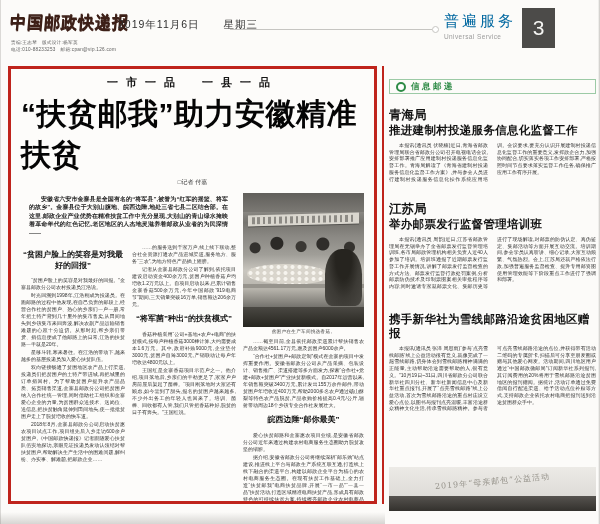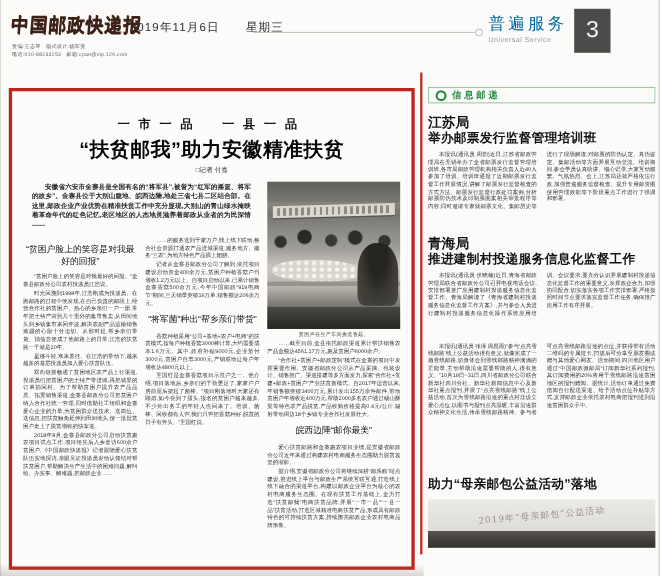--- a/index.html
+++ b/index.html
@@ -15,32 +15,32 @@
   .ct-line{position:absolute;left:11px;top:47px;font-size:4.6px;color:#5a5a5a;letter-spacing:.3px;}
   .hrule{position:absolute;left:230px;top:29px;width:202px;height:1px;background:#c6c5c2;}
   .hrule-dot{position:absolute;left:432px;top:26px;width:5px;height:5px;border:1px solid #c6c5c2;
              border-radius:50%;background:#fff;}
   .sec-name{position:absolute;left:444px;top:12px;text-align:left;}
   .sec-name .cn{font-size:15px;color:#0369a1;letter-spacing:3px;}
   .sec-name .en{font-size:6.5px;color:#9b9b9b;margin-top:2px;letter-spacing:.4px;}
   .pagenum{position:absolute;left:522px;top:8px;width:33px;height:40px;background:#4c4b49;
            color:#f4f4f2;font-size:21px;display:flex;align-items:center;justify-content:center;}
   
-  .article{position:absolute;left:8px;top:80px;width:369px;height:438px;border:3px solid #bf241c;
-           background:#fdfcfa;box-sizing:border-box;padding:16px 10px;overflow:hidden;}
+  .article{position:absolute;left:8px;top:66px;width:369px;height:438px;border:3px solid #bf241c;
+           background:#fdfcfa;box-sizing:border-box;padding:0 10px;overflow:hidden;}
   .kicker{margin-top:6px;text-align:center;font-size:11px;font-weight:bold;letter-spacing:8px;color:#141414;}
-  .headline{margin:4px 0 2px;text-align:center;font-size:18px;font-weight:900;letter-spacing:.5px;color:#050505;}
+  .headline{margin:4px 0 2px;font-size:30px;font-weight:900;letter-spacing:.5px;color:#050505;}
   .byline{text-align:center;font-size:6px;color:#3a3a3a;margin-bottom:6px;}
   .content{display:flex;gap:7px;height:352px;overflow:hidden;}
   .left-wrap{width:224px;}
   .lead{font-weight:bold;font-size:6px;line-height:8.4px;text-align:justify;text-indent:2em;
         color:#1f1f1f;margin:2px 8px 7px;}
   .cols2{display:flex;gap:7px;}
   .cols2 .col{flex:1;min-width:0;}
-  .subhead{font-size:8px;font-weight:normal;text-align:center;line-height:10.5px;color:#101010;margin:6px 2px;}
+  .subhead{font-size:8px;font-weight:bold;text-align:center;line-height:10.5px;color:#101010;margin:6px 2px;}
   .bodyp{font-size:5px;line-height:7px;text-align:justify;text-indent:2em;color:#333;margin:0 0 1px;}
   .col3{width:121px;}
   .photo{position:relative;width:121px;height:134px;overflow:hidden;
          background:linear-gradient(180deg,#7d7b76 0%,#8f8d88 12%,#75736e 22%,#8a8883 32%,#a09e98 46%,#c9c6bf 58%,#b5b2aa 72%,#706e69 86%,#3f3d3a 100%);}
   .photo .roof{position:absolute;top:0;left:0;right:0;height:14%;background:linear-gradient(180deg,#615f5b,#7b7974);}
   .photo .banner{position:absolute;top:16%;left:4%;right:4%;height:8%;background:#dad7cf;
                  transform:skewY(-1.5deg);box-shadow:0 1px 0 rgba(0,0,0,.3);}
   .photo .banner::after{content:"";position:absolute;inset:2px 4px;
                  background:repeating-linear-gradient(90deg,#5a5854 0 2.5px,transparent 2.5px 5.5px);opacity:.6;}
   .photo .heads{position:absolute;top:26%;left:0;right:0;height:24%;
@@ -114,21 +114,21 @@
             <h3 class="subhead">“贫困户脸上的笑容是对我最好的回报”</h3>
             <p class="bodyp">“贫困户脸上的笑容是对我最好的回报。”金寨县邮政分公司农村投递员江浩说。</p>
             <p class="bodyp">时光回溯到1998年,江浩刚成为投递员。在跑邮路的过程中他发现,在自己负责的邮段上,经营合作社的贫困户、热心的乡亲们一户一册,常年把土特产背到几十里外的集市售卖,从田间地头到乡镇集市来回奔波,解决农副产品运输销售难题的心愿十分迫切。从那时起,帮乡亲们带货、捎信息便成了他邮路上的日常,江浩的扶贫路一干就是20年。</p>
             <p class="bodyp">星移斗转,寒来暑往。在江浩的带动下,越来越多的基层投递员加入爱心扶贫队伍。</p>
             <p class="bodyp">双向链接畅通了贫困地区农产品上行渠道,投递员们把贫困户的土特产带进城,再把城里的订单捎回村。为了帮助贫困户提升农产品品质、拓宽销售渠道,金寨县邮政分公司把贫困户纳入合作社统一管理,同时借助社工组织和金寨爱心企业的力量,为贫困群众送技术、送岗位、送信息,把扶贫触角延伸到田间地头,使一批批贫困户走上了脱贫增收的快车道。</p>
             <p class="bodyp">2018年8月,金寨县邮政分公司启动扶贫惠农项目试点工作,项目组先后入乡走访600余户贫困户,《中国邮政快递报》记者跟随爱心扶贫队伍实地探访,亲眼见证投递员发动认领结对帮扶贫困户,帮助解决生产生活中的困难问题,解纠纷、办实事、解难题,把邮政企业……</p>
           </div>
           <div class="col">
             <p class="bodyp">……的服务送到千家万户,线上线下联动,整合社会资源打通农产品进城渠道,服务地方、服务“三农”,为地方特色产品插上翅膀。</p>
             <p class="bodyp">记者从金寨县邮政分公司了解到,依托项目建设启动资金400余万元,贫困户种植香菇户均增收1.2万元以上。自项目启动以来,已累计销售金寨香菇500余万元,今年中国邮政“919电商节”期间,三天销量突破16万单,销售额达206余万元。</p>
-            <h3 class="subhead">“将军菌”种出“帮乡亲们带货”</h3>
+            <h3 class="subhead">“将军菌”种出“的扶贫模式”</h3>
             <p class="bodyp">香菇种植采用“公司+基地+农户+电商”的扶贫模式,按每户种植香菇3000棒计算,大约需要成本1.6万元。其中,政府补贴9000元,企业垫付3000元,贫困户自筹3000元,产销联动让每户年增收达4800元以上。</p>
             <p class="bodyp">王国红是金寨香菇项目示范户之一。他介绍,项目落地后,乡亲们的干劲更足了,家家户户房前屋后架起了菌棒。“项目刚落地时大家还有顾虑,如今尝到了甜头,报名的贫困户越来越多,不少外出务工的年轻人也回来了。培训、菌棒、回收都有人管,我们只管把香菇种好,脱贫的日子有奔头。”王国红说。</p>
           </div>
         </div>
       </div>
       <div class="col3">
         <div class="photo">
           <div class="roof"></div>
           <div class="banner"></div>
           <div class="heads"></div>
@@ -148,38 +148,38 @@
   </div>
 
   <div class="vdivider"></div>
 
   <div class="sidebar">
     <div class="info-bar">
       <span class="info-dot"></span>
       <span class="info-label">信息邮递</span>
     </div>
 
+    <div class="side-sec mt14">
+      <h2 class="org">青海局</h2>
+      <h2 class="ttl">推进建制村投递服务信息化监督工作</h2>
+      <div class="side-body mh52">本报讯(通讯员 伏晓楠)近日,青海省邮政管理局联合省邮政分公司召开电视电话会议,安排部署推广应用建制村投递服务信息化监督工作。青海局解读了《青海省建制村投递服务信息化监督工作方案》,并与参会人员进行建制村投递服务信息化操作系统应用培训。会议要求,要充分认识开展建制村投递信息化监督工作的重要意义,发挥政企合力,加强协同配合,切实落实各项工作安排部署,严格按照时间节点要求落实监督工作任务,确保推广应用工作有序开展。</div>
+    </div>
+
     <div class="side-sec">
       <h2 class="org">江苏局</h2>
       <h2 class="ttl">举办邮票发行监督管理培训班</h2>
       <div class="side-body mh64">本报讯(通讯员 周韵)近日,江苏省邮政管理局在无锡举办了全省邮票发行监督管理培训班,各市局邮政管理机构相关负责人近40人参加了培训。培训班通报了近期邮票发行监督工作开展情况,讲解了邮票发行监督检查的方式方法、邮票发行监督行政处罚案例,分析邮票防伪技术及印制票图案相关审批程序等内容;同时邀请专家就邮票文化、集邮历史等进行了现场解读,对邮票的防伪认定、真伪鉴定、集邮活动等方面开展互动交流。培训期间,参会学员认真听讲、细心记录,大家互动频繁、气氛热烈。会上,江苏局还就严格依法行政,加强普遍服务监督检查、提升专用邮资图使用管理效能等下阶段重点工作进行了强调和部署。</div>
     </div>
 
     <div class="side-sec mt14">
-      <h2 class="org">青海局</h2>
-      <h2 class="ttl">推进建制村投递服务信息化监督工作</h2>
-      <div class="side-body mh52">本报讯(通讯员 伏晓楠)近日,青海省邮政管理局联合省邮政分公司召开电视电话会议,安排部署推广应用建制村投递服务信息化监督工作。青海局解读了《青海省建制村投递服务信息化监督工作方案》,并与参会人员进行建制村投递服务信息化操作系统应用培训。会议要求,要充分认识开展建制村投递信息化监督工作的重要意义,发挥政企合力,加强协同配合,切实落实各项工作安排部署,严格按照时间节点要求落实监督工作任务,确保推广应用工作有序开展。</div>
-    </div>
-
-    <div class="side-sec mt14">
+      <h2 class="ttl">携手新华社为雪线邮路沿途贫困地区赠报</h2>
       <div class="side-body mh110">本报讯(通讯员 张泽 周思雨)“参与‘点亮雪线邮路’线上公益活动很有意义,就像完成了一趟雪线邮路,切身体会到雪线邮路精神满满的正能量,主动帮助沿途需要帮助的人,很有意义。”10月19日~31日,四川省邮政分公司联合新华社四川分社、新华社新闻信息中心及新华社重点报刊,开展了“点亮雪线邮路”线上公益活动,首次为雪线邮路沿途的重点村庄设立爱心点位,以图书与报刊点亮温暖,丰富沿途群众精神文化生活,传承雪线邮路精神。参与者可点亮雪线邮路沿途的点位,并获得带有活动二维码的专属贺卡,扫描后可分享至朋友圈或赠与其他爱心网友。活动期间,四川地区用户通过“中国邮政微邮局”订阅新华社系列报刊,其订阅费用的20%将用于雪线邮路沿途贫困地区的报刊赠阅。据统计,活动订单通过免费借阅自行配送渠道、给予活动点位补贴等方式,支持邮政企业依托农村电商把报刊送到沿途贫困群众手中。</div>
     </div>
 
     <div class="side-sec mt14">
-      <h2 class="ttl">助力“母亲邮包公益活动”落地</h2>
     </div>
 
     <div class="side-photo">
       <span class="bannertext">2019年“母亲邮包”公益活动</span>
     </div>
   </div>
 
   <div class="scan-bottom"></div>
   <div class="scan-right"></div>
   <div class="scan-left"></div>

